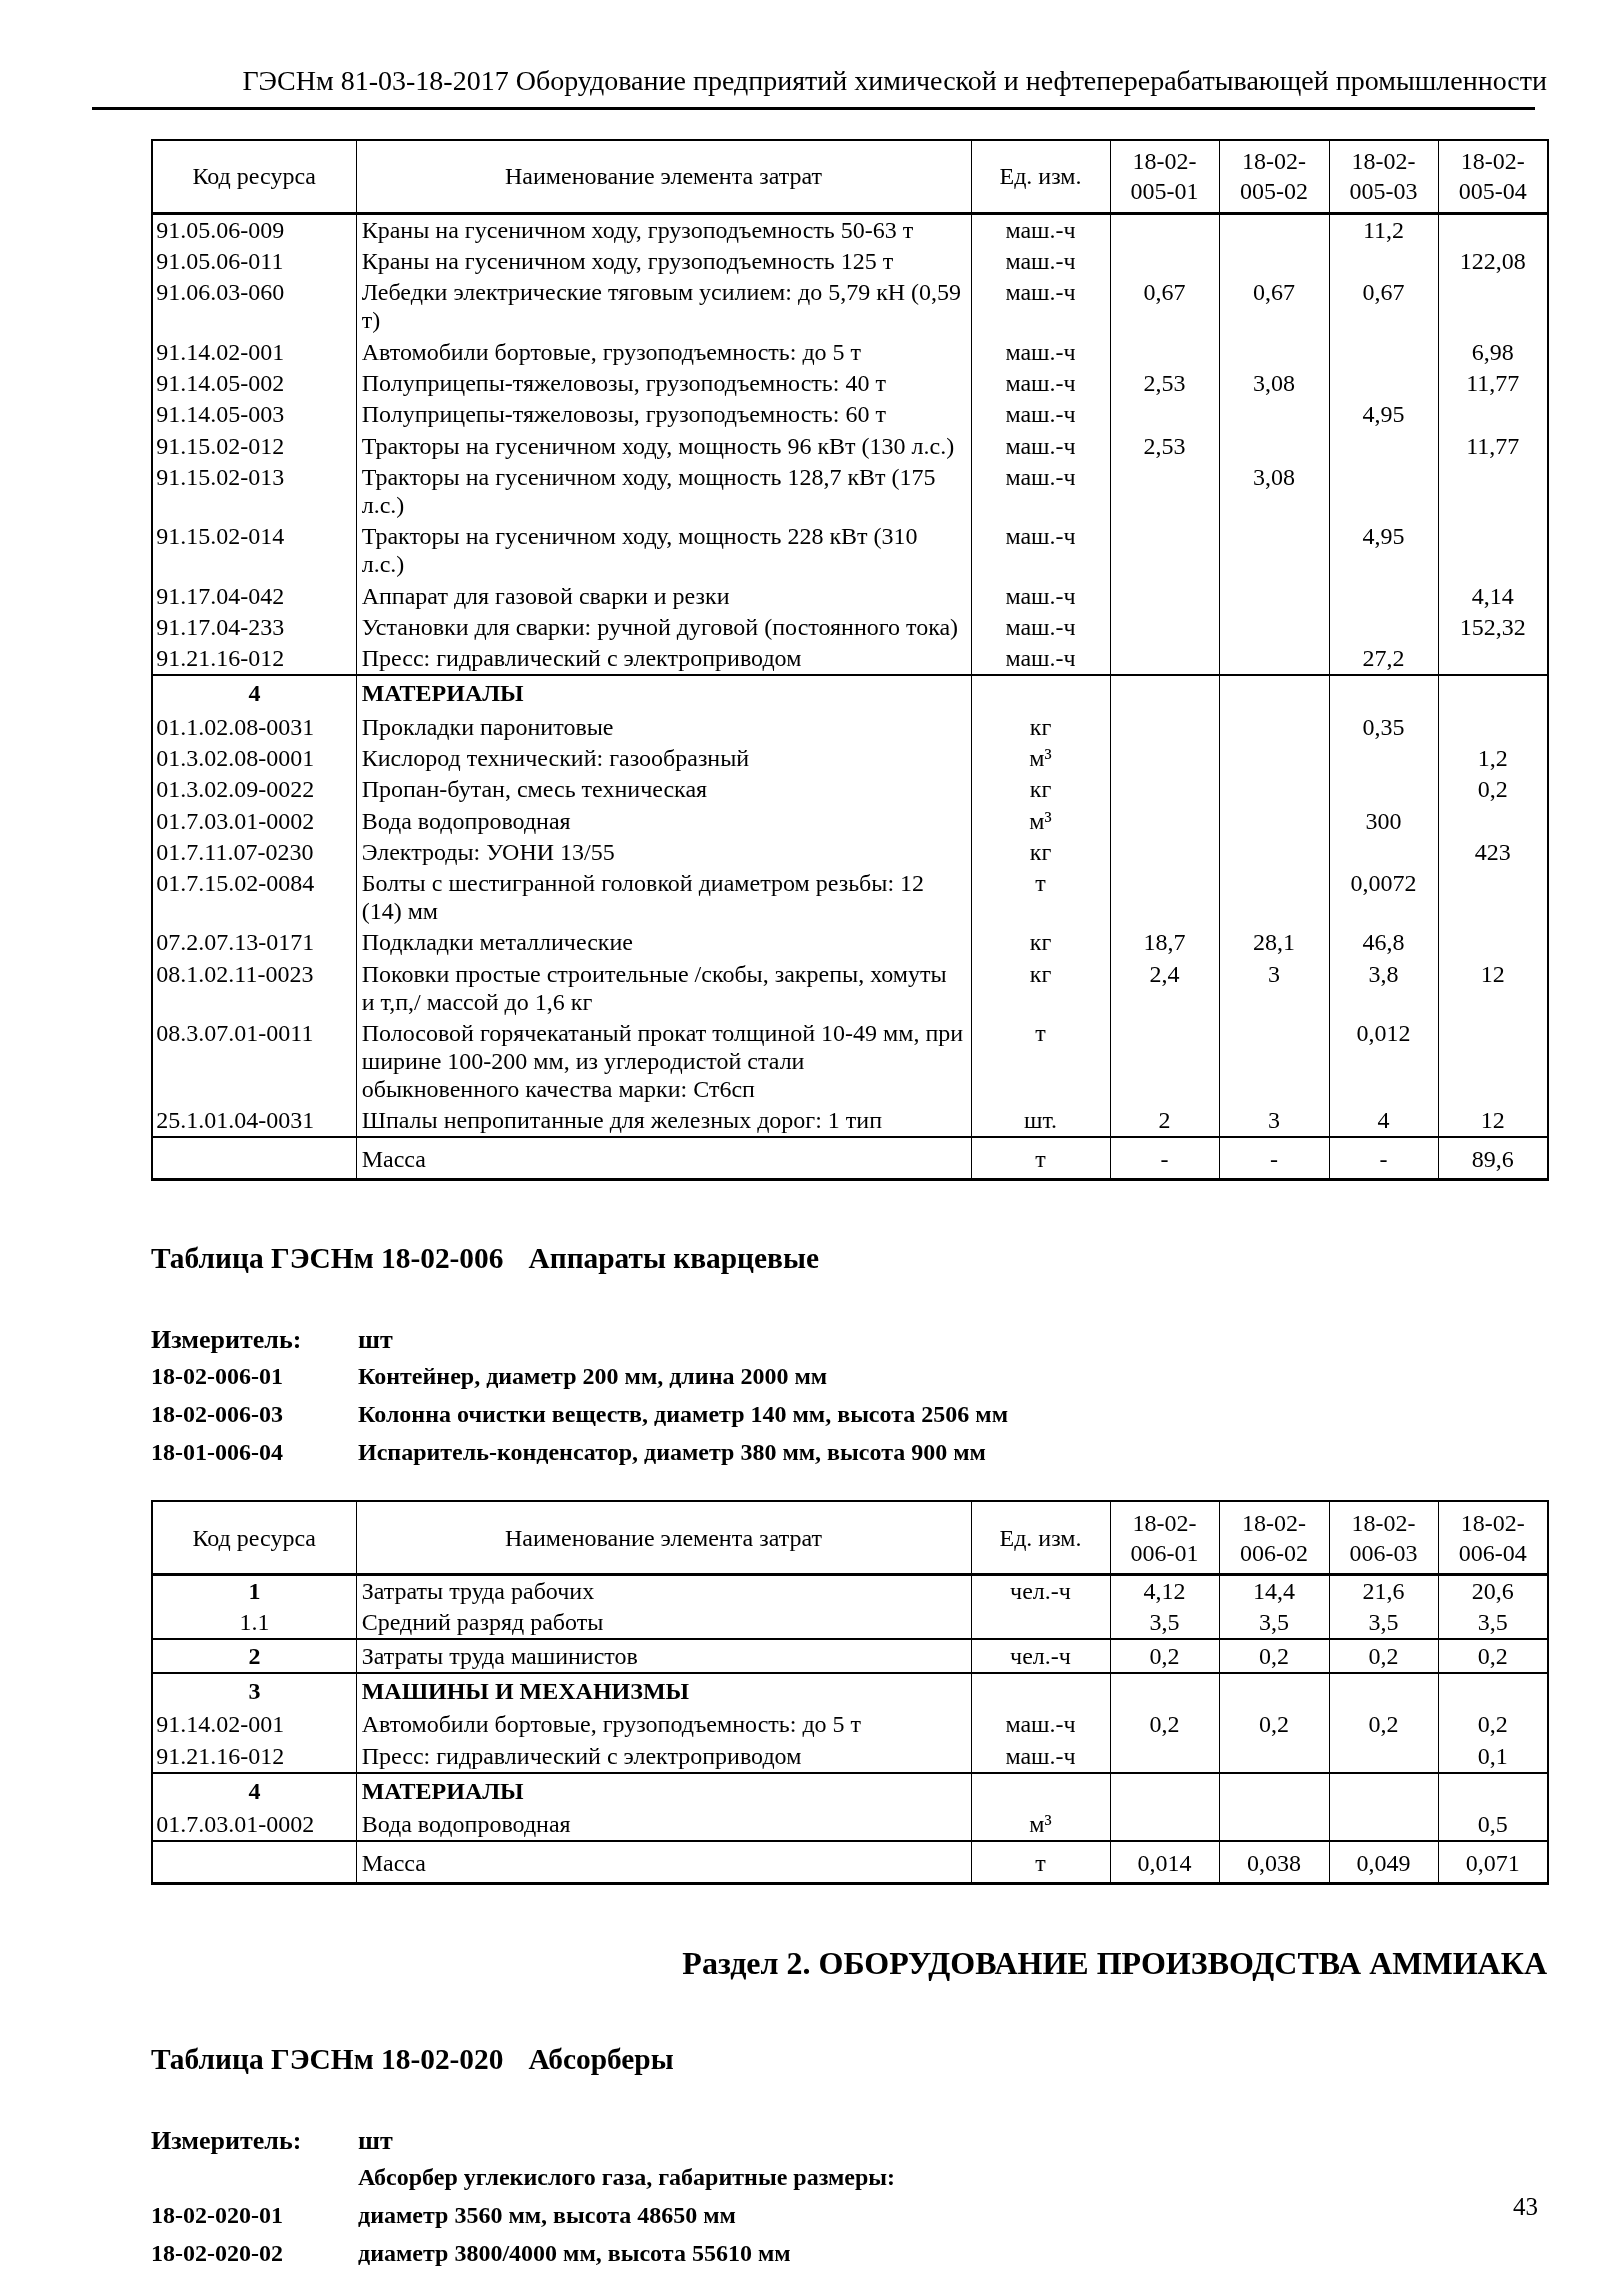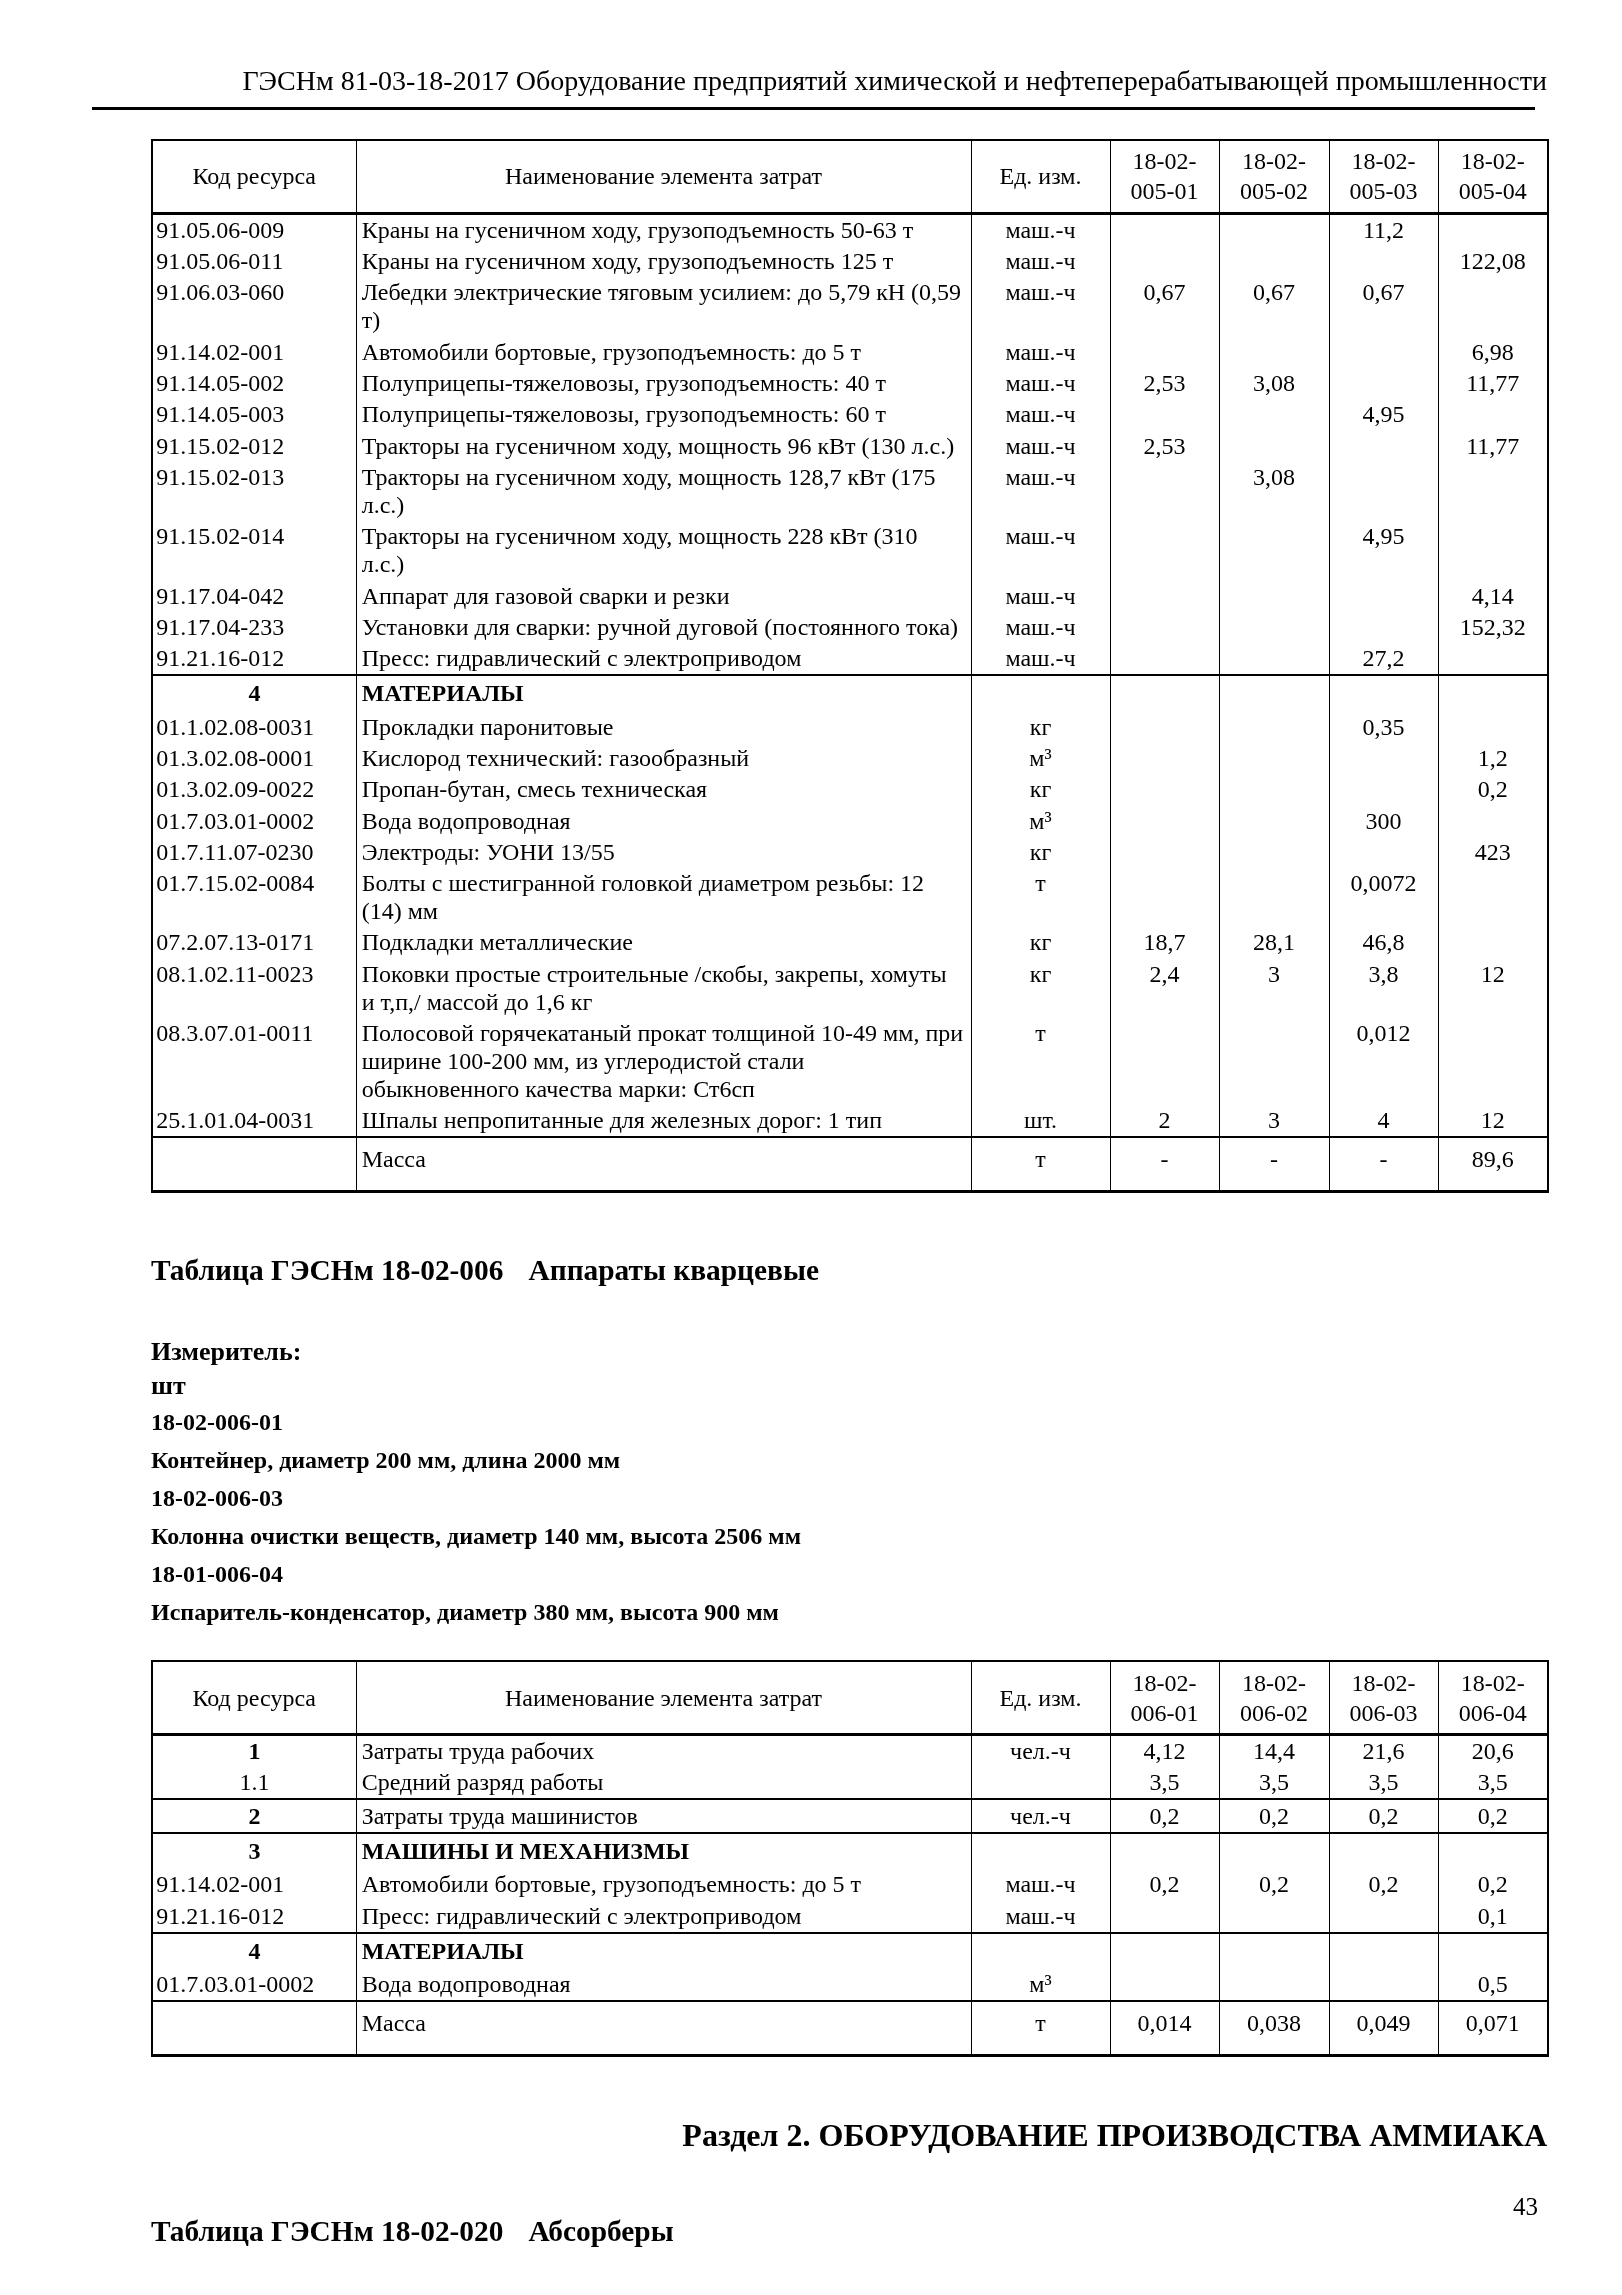--- a/index.html
+++ b/index.html
@@ -36,26 +36,26 @@
     padding:1.3px 5.2px 2px;font-size:24px;line-height:28px;
     vertical-align:top;word-wrap:break-word;
   }
   .res-table td.code{padding-left:3.3px;padding-right:2.6px;}
   .res-table td.unit,.res-table td.val{text-align:center;}
   tr.sep > td{border-top:2.6px solid #000;}
   tr.section td{padding-top:3.3px;padding-bottom:3.9px;}
   tr.section td.name{font-weight:bold;}
   tr.code-center td.code{text-align:center;}
   tr.code-bold td.code{font-weight:bold;}
-  tr.mass > td{border-top:2.6px solid #000;padding-top:7.2px;padding-bottom:17px;}
+  tr.mass > td{border-top:2.6px solid #000;padding-top:7.2px;padding-bottom:5px;}
   
   .tbl-heading{margin-top:60px;font-size:29.4px;line-height:35px;font-weight:bold;}
   .tbl-heading .tbl-heading-name{margin-left:25px;}
   .measurer{margin-top:47px;}
-  .m-row{display:flex;flex-direction:column;}
+  .m-row{display:flex;}
   .m-row.m-head{font-size:26px;line-height:34px;font-weight:bold;}
   .m-row.m-item{font-size:24px;line-height:38px;font-weight:bold;}
   .m-code{width:207px;flex:none;}
   .m-text{flex:1;}
   .razdel-heading{
     margin-top:59px;text-align:right;
     font-size:32px;line-height:38px;font-weight:bold;
   }
   .page-number{
     position:absolute;right:85px;top:2192px;

